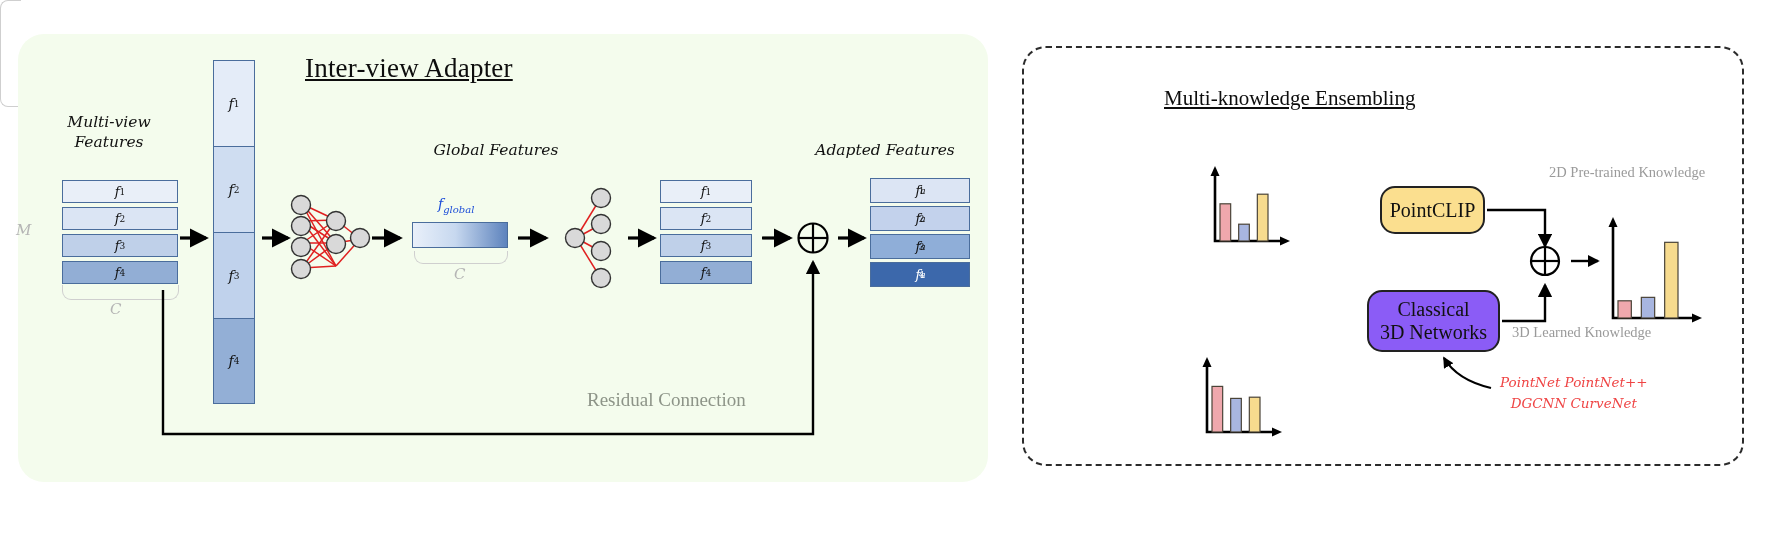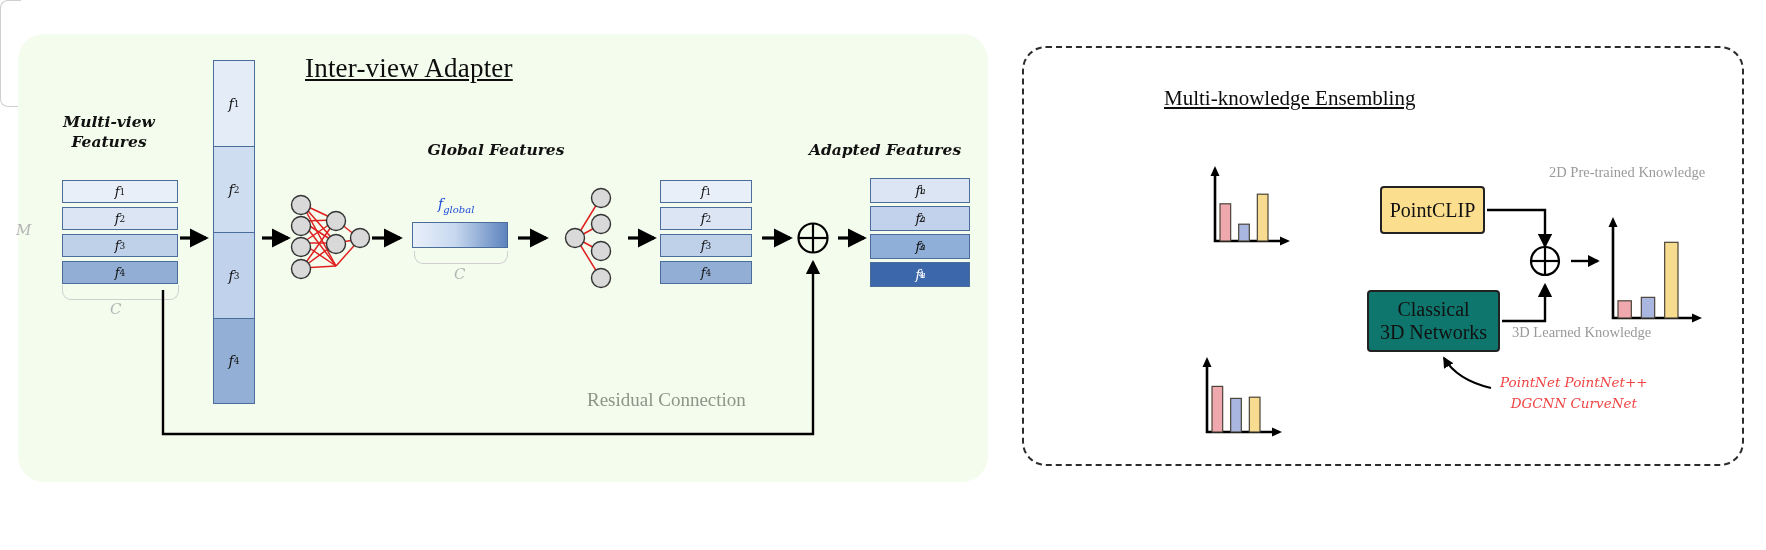--- a/index.html
+++ b/index.html
@@ -37,21 +37,21 @@
   #inter-view-title {
     left: 305px;
     top: 53px;
     letter-spacing: .2px;
   }
 
   .italic-label {
     position: absolute;
     font-family: "DejaVu Serif", serif;
     font-style: italic;
-    font-weight: 700;
+    font-weight: 400;
     font-size: 15.5px;
     color: #111;
     text-align: center;
     line-height: 1.32;
     white-space: pre-line;
   }
 
   
   #mv-label { left: 44px; top: 112px; width: 130px; }
 
@@ -219,37 +219,37 @@
     font-size: 21px;
   }
 
   .rbox {
     position: absolute;
     display: flex;
     align-items: center;
     justify-content: center;
     text-align: center;
     border: 2.4px solid #222;
-    border-radius: 4px;
+    border-radius: 15px;
     box-sizing: border-box;
     font-family: "Liberation Serif", serif;
     font-size: 20px;
     color: #111;
     line-height: 1.15;
     white-space: pre-line;
   }
   #pointclip-box {
     left: 1380px; top: 186px;
     width: 105px; height: 48px;
     background: #fbdf8f;
   }
   #classical-box {
     left: 1367px; top: 290px;
     width: 133px; height: 62px;
-    background: #0f766e;
+    background: #8b5cf6;
   }
 
   .knowledge-label {
     position: absolute;
     font-family: "Liberation Serif", serif;
     font-size: 14.5px;
     color: #9a9a9a;
     white-space: nowrap;
   }
   #k2d { left: 1512px; top: 164px; margin-left: 37px; }

